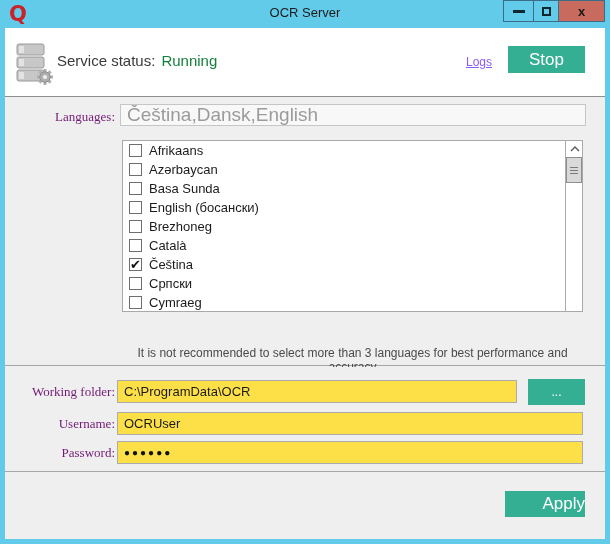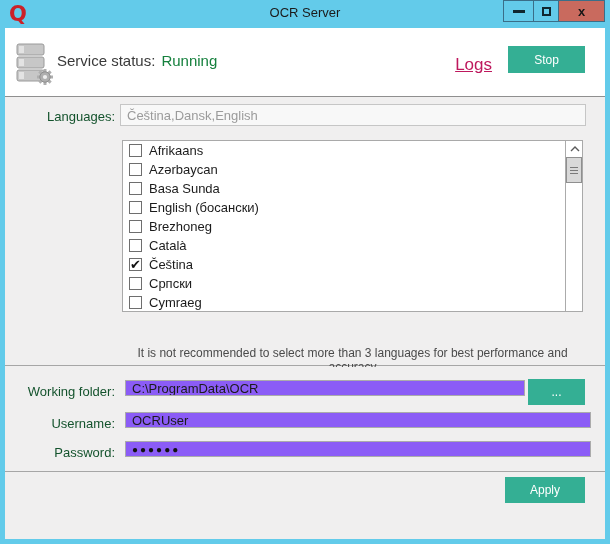--- a/index.html
+++ b/index.html
@@ -23,32 +23,32 @@
   .glyph-max { width:9px; height:9px; border:2px solid #10272F; }
 
   
   .client { position:absolute; top:28px; left:5px; width:600px; height:511px; background:#F0EFEF; }
 
   .section-status { position:absolute; top:0; left:0; width:600px; height:69px; background:#FFFFFF;
                     border-bottom:1px solid #8F8F8F; }
   .server-icon { position:absolute; left:9px; top:14px; }
   .status-text { position:absolute; left:52px; top:24px; font-size:15px; color:#3A3A3A; }
   .status-value { color:#15803d; margin-left:6px; }
-  .logs-link { position:absolute; right:113px; top:27px; font-size:17px; color:#be185d;
+  .logs-link { position:absolute; right:113px; top:27px; font-size:12px; color:#8b5cf6;
                text-decoration:underline; cursor:pointer; }
-  .btn { background:#34AF94; color:#FFFFFF; border:none; font-size:12px; text-align:center;
+  .btn { background:#34AF94; color:#FFFFFF; border:none; font-size:17px; text-align:center;
          cursor:pointer; font-family:"Liberation Sans","DejaVu Sans",sans-serif; }
   .stop-btn { position:absolute; right:20px; top:18px; width:77px; height:27px; }
 
   .section-languages { position:absolute; top:70px; left:0; width:600px; height:268px;
                        background:#F0EFEF; border-bottom:1px solid #A6A6A6; }
-  .field-label { position:absolute; width:110px; text-align:right; font-size:13px; color:#14532d; }
+  .field-label { position:absolute; width:110px; text-align:right; font-size:13px; color:#701a75;font-family:Liberation Serif, serif; }
   .lang-label-col { left:0; top:11px; }
   .filter-input { position:absolute; left:115px; top:6px; width:466px; height:22px;
-                  border:1px solid #C6C6C6; background:#F8F8F8; color:#9B9B9B; font-size:13px;
+                  border:1px solid #C6C6C6; background:#F8F8F8; color:#9B9B9B; font-size:19px;
                   padding:0 6px; font-family:"Liberation Sans","DejaVu Sans",sans-serif; }
   .listbox { position:absolute; left:117px; top:42px; width:461px; height:172px; background:#FFFFFF;
              border:1px solid #A9A9A9; overflow:hidden; }
   .list-inner { position:absolute; left:0; top:0; width:443px; }
   .lang-row { height:19px; display:flex; align-items:center; padding-left:6px; cursor:pointer; }
   .cb { width:13px; height:13px; border:1px solid #6E6E6E; background:#FFFFFF; margin-right:7px;
         flex:0 0 13px; font-size:13px; line-height:11px; color:#111; text-align:center; font-weight:bold; }
   .lang-label { font-size:13px; color:#1B1B1B; white-space:nowrap; }
   .scrollbar { position:absolute; right:0; top:0; width:17px; height:194px; background:#FFFFFF;
                border-left:1px solid #ABABAB; }
@@ -58,31 +58,31 @@
   .sb-down { bottom:0; }
   .sb-thumb { position:absolute; left:0; top:16px; width:16px; height:26px; background:#D9D9D9;
               border:1px solid #8F8F8F; cursor:grab; display:flex; flex-direction:column;
               align-items:center; justify-content:center; gap:2px; }
   .grip { width:8px; height:1px; background:#7A7A7A; }
   .lang-note { position:absolute; left:117px; top:248px; width:461px; text-align:center;
                font-size:12px; color:#4A4A4A; }
 
   .section-creds { position:absolute; top:339px; left:0; width:600px; height:105px;
                    background:#F0EFEF; border-bottom:1px solid #A6A6A6; }
-  .text-input { position:absolute; left:120px; height:16px; border:1px solid #ABABAB; background:#8b5cf6;
+  .text-input { position:absolute; left:112px; height:23px; border:1px solid #ABABAB; background:#fde047;
                 color:#1B1B1B; font-size:13px; padding:0 6px;
                 font-family:"Liberation Sans","DejaVu Sans",sans-serif; }
   .wf-label { top:17px; } .wf-input { top:13px; width:400px; }
   .browse-btn { position:absolute; right:20px; top:12px; width:57px; height:26px; font-size:12px; }
   .un-label { top:49px; } .un-input { top:45px; width:466px; }
   .pw-label { top:78px; } .pw-input { top:74px; width:466px; font-size:10px; font-weight:bold;
               letter-spacing:2px; color:#111; }
 
   .section-apply { position:absolute; top:445px; left:0; width:600px; height:66px; background:#F0EFEF; }
-  .apply-btn { position:absolute; right:20px; top:4px; width:80px; height:26px; }
+  .apply-btn { position:absolute; right:20px; top:18px; width:80px; height:26px;text-align:right; }
 </style>
 </head>
 <body>
 
 <div class="window">
 
   <div class="titlebar">
     <span class="app-icon">Q</span>
     <div class="win-title">OCR Server</div>
     <div class="win-buttons">

